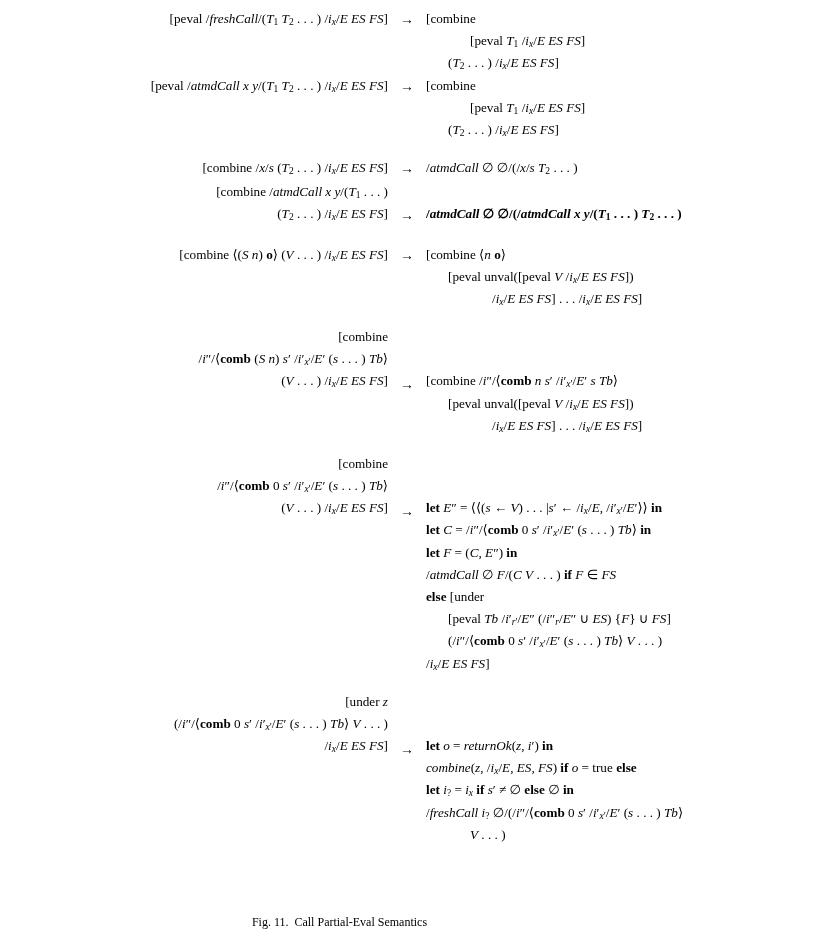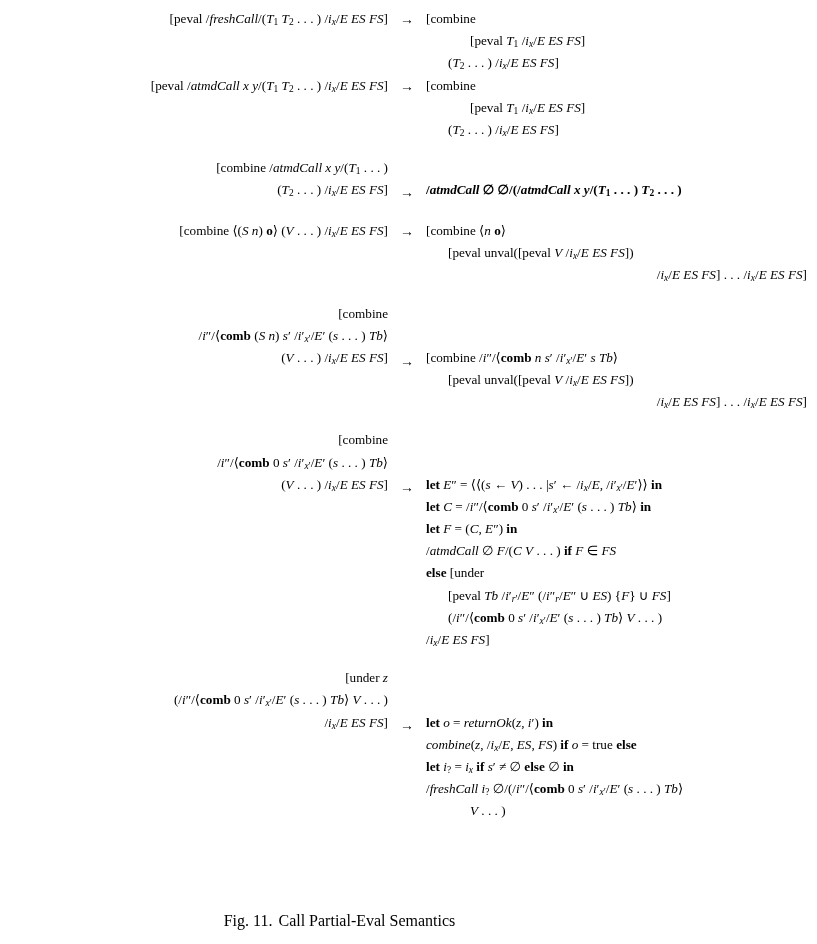--- a/index.html
+++ b/index.html
@@ -48,36 +48,36 @@
     padding-left: 2px;
     white-space: nowrap;
   }
   .ln {
     display: block;
     line-height: 1.68;
     white-space: nowrap;
   }
   .ind1 { padding-left: 22px; }
   .ind2 { padding-left: 44px; }
-  .ind3 { padding-left: 66px; text-align: right; }
+  .ind3 { padding-left: 66px; }
   .gap-row td { height: 16px; font-size: 0; line-height: 0; }
   i, em { font-style: italic; }
   b, strong { font-weight: bold; }
   sub {
     font-size: 72%;
     vertical-align: -0.25em;
     line-height: 0;
   }
   .caption {
     position: absolute;
     left: 0;
     right: 0;
     bottom: 14px;
     text-align: center;
-    font-size: 16px;
+    font-size: 12px;
     font-family: "Liberation Serif", serif;
   }
   .caption .lbl { margin-right: 6px; }
   .arrowglyph { font-size: 14px; }
 </style>
 </head>
 <body>
 
 <div class="page">
 
@@ -111,20 +111,31 @@
         <span class="ln ind1">(<i>T</i><sub>2</sub> . . . ) /<i>i<sub>x</sub></i>/<i>E ES FS</i>]</span>
       </td>
     </tr>
 
     <tr class="gap-row">
           <td></td>
           <td></td>
           <td></td>
         </tr>
 
+    <tr>
+      <td class="lhs">
+        <span class="ln">[combine /<i>x</i>/<i>s</i> (<i>T</i><sub>2</sub> . . . ) /<i>i<sub>x</sub></i>/<i>E ES FS</i>]</span>
+      </td>
+      <td class="arrow">
+        <span class="ln arrowglyph">→</span>
+      </td>
+      <td class="rhs">
+        <span class="ln">/<i>atmdCall</i> ∅ ∅/(/<i>x</i>/<i>s T</i><sub>2</sub> . . . )</span>
+      </td>
+    </tr>
 
     <tr>
       <td class="lhs">
         <span class="ln">[combine /<i>atmdCall x y</i>/(<i>T</i><sub>1</sub> . . . )</span>
         <span class="ln">(<i>T</i><sub>2</sub> . . . ) /<i>i<sub>x</sub></i>/<i>E ES FS</i>]</span>
       </td>
       <td class="arrow">
         <span class="ln arrowglyph" style="margin-top:1.68em; display:block;">→</span>
       </td>
       <td class="rhs">

